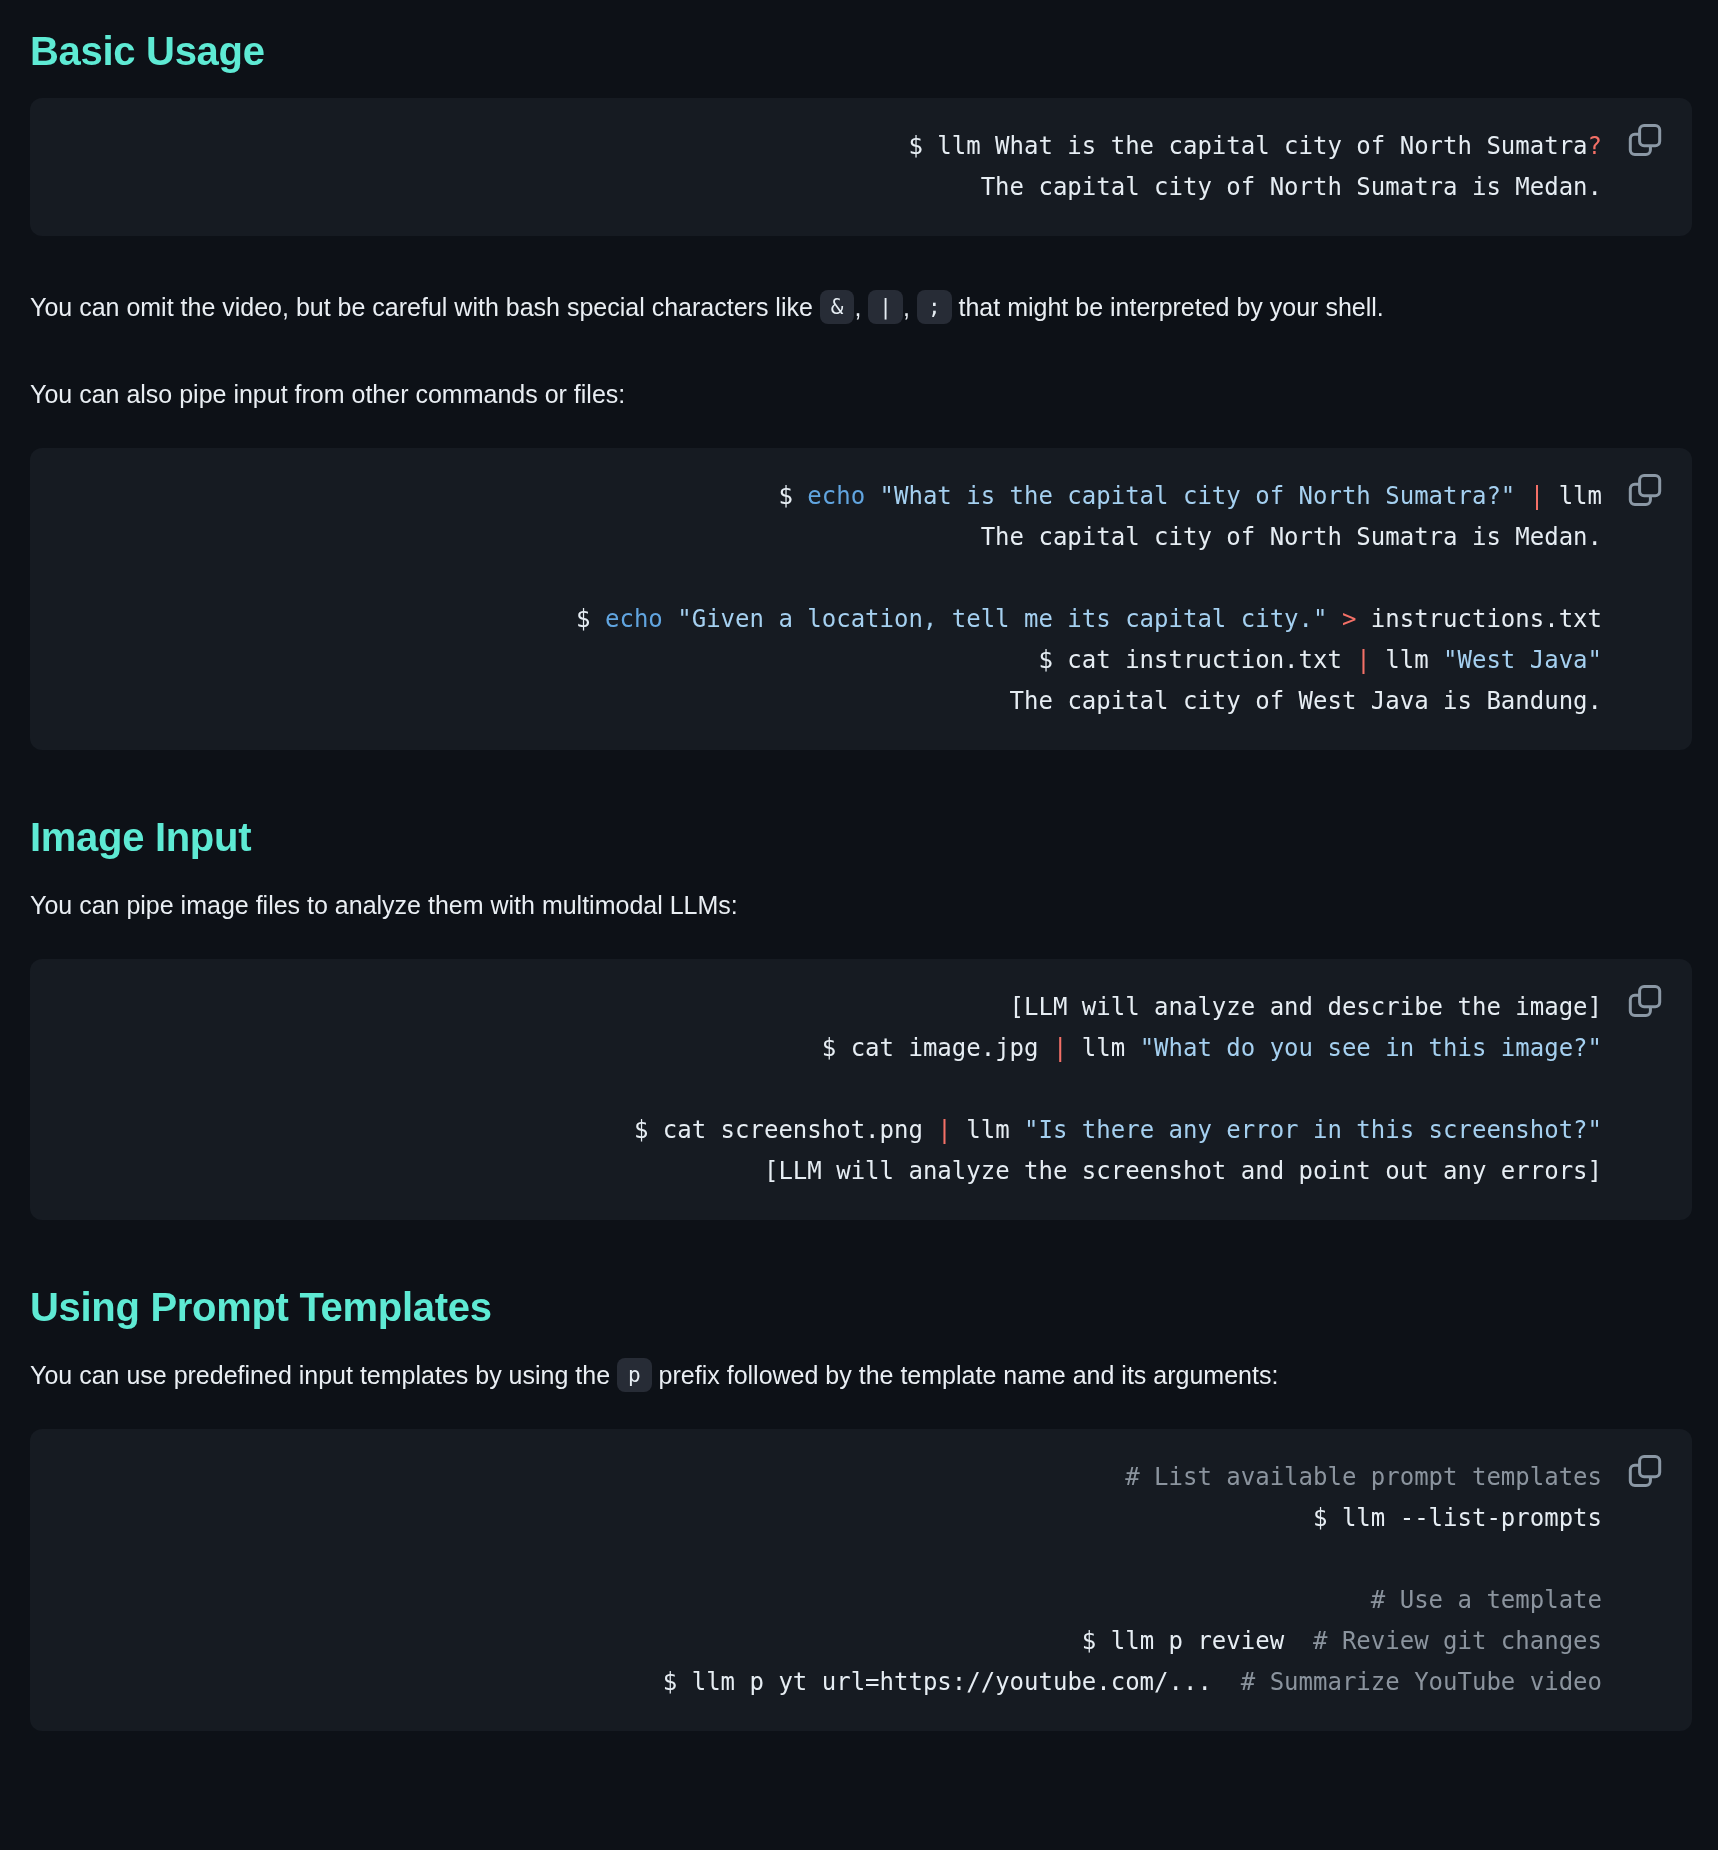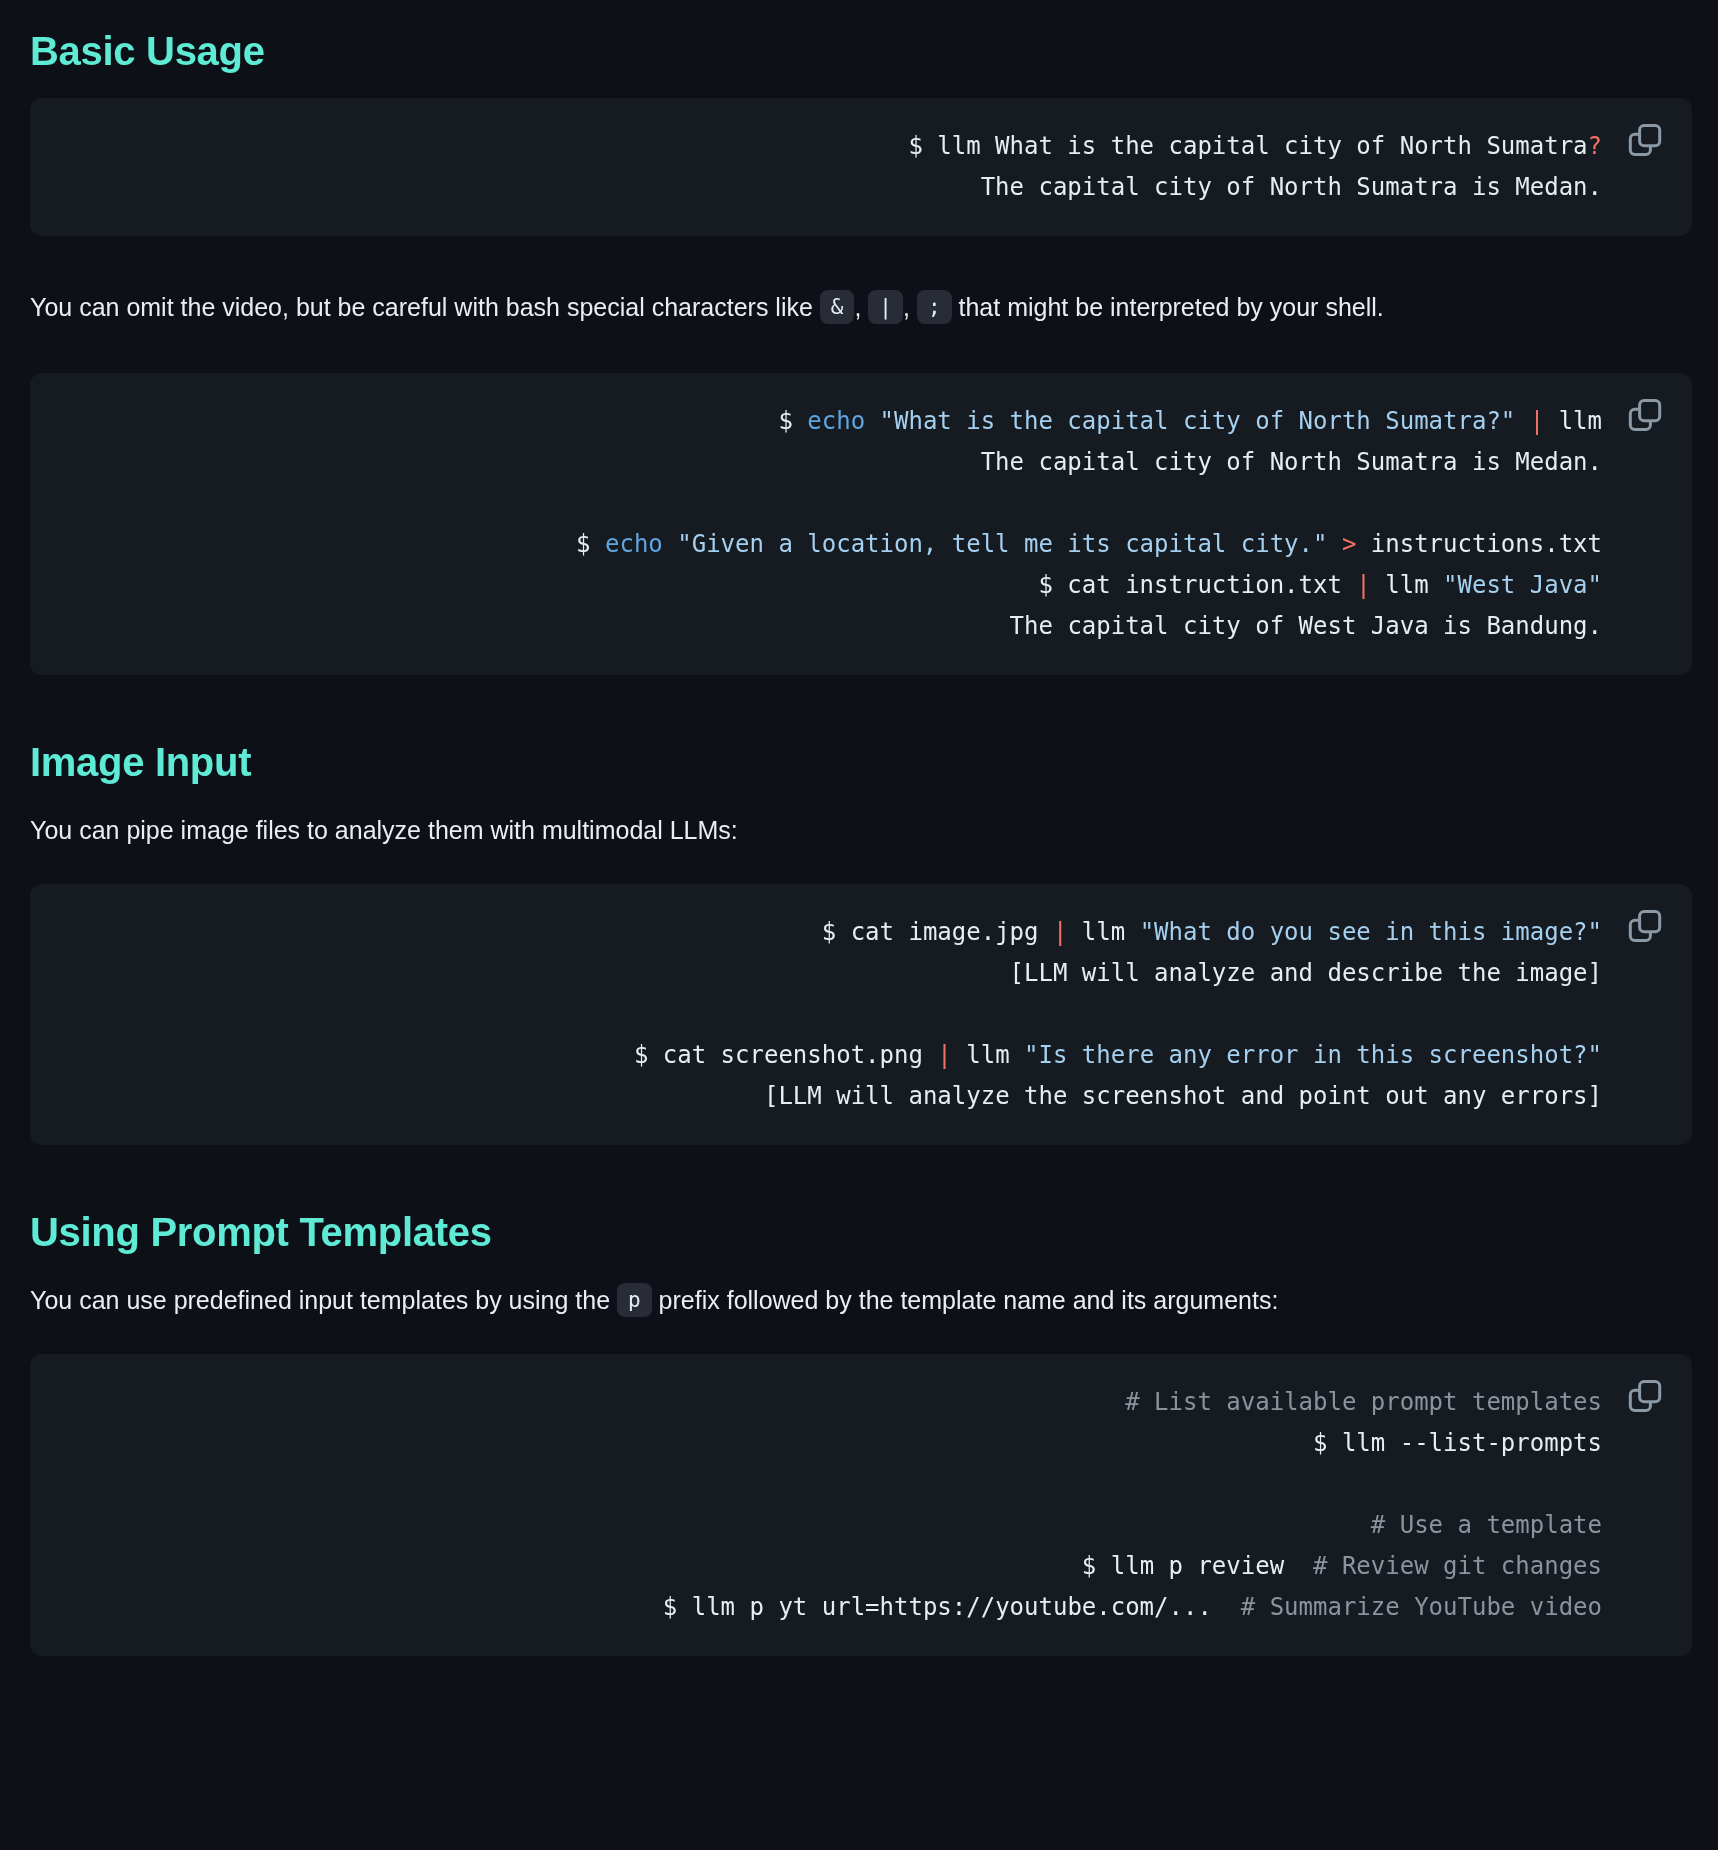--- a/index.html
+++ b/index.html
@@ -90,20 +90,21 @@
         <rect class="back" x="2.2" y="8.2" width="13.4" height="13.4" rx="3"></rect>
         <rect class="front" x="8.4" y="2.4" width="13.4" height="13.4" rx="3"></rect>
       </svg>
     </button>
   <div class="code-line"><span class="tok-p">$ llm What is the capital city of North Sumatra</span><span class="tok-o">?</span></div>
       <div class="code-line"><span class="tok-p">The capital city of North Sumatra is Medan.</span></div>
     </div>
 
   <p><span>You can omit the video, but be careful with bash special characters like </span><code class="chip">&amp;</code><span>, </span><code class="chip">|</code><span>, </span><code class="chip">;</code><span> that might be interpreted by your shell.</span></p>
 
+  <p class="lead">You can also pipe input from other commands or files:</p>
 
   <div class="codeblock">
     <button class="copy-btn">
       <svg width="36" height="36" viewBox="0 0 24 24">
         <rect class="back" x="2.2" y="8.2" width="13.4" height="13.4" rx="3"></rect>
         <rect class="front" x="8.4" y="2.4" width="13.4" height="13.4" rx="3"></rect>
       </svg>
     </button>
   <div class="code-line"><span class="tok-p">$ </span><span class="tok-c">echo</span><span class="tok-p"> </span><span class="tok-s">"What is the capital city of North Sumatra?"</span><span class="tok-p"> </span><span class="tok-o">|</span><span class="tok-p"> llm</span></div>
       <div class="code-line"><span class="tok-p">The capital city of North Sumatra is Medan.</span></div>
@@ -119,22 +120,22 @@
 
   <p class="lead">You can pipe image files to analyze them with multimodal LLMs:</p>
 
   <div class="codeblock">
     <button class="copy-btn">
       <svg width="36" height="36" viewBox="0 0 24 24">
         <rect class="back" x="2.2" y="8.2" width="13.4" height="13.4" rx="3"></rect>
         <rect class="front" x="8.4" y="2.4" width="13.4" height="13.4" rx="3"></rect>
       </svg>
     </button>
-  <div class="code-line"><span class="tok-p">$ cat image.jpg </span><span class="tok-o">|</span><span class="tok-p"> llm </span><span class="tok-s">"What do you see in this image?"</span></div>
-      <div class="code-line"><span class="tok-p">[LLM will analyze and describe the image]</span></div>
+  <div class="code-line"><span class="tok-p">[LLM will analyze and describe the image]</span></div>
+      <div class="code-line"><span class="tok-p">$ cat image.jpg </span><span class="tok-o">|</span><span class="tok-p"> llm </span><span class="tok-s">"What do you see in this image?"</span></div>
       <div class="code-line"></div>
       <div class="code-line"><span class="tok-p">$ cat screenshot.png </span><span class="tok-o">|</span><span class="tok-p"> llm </span><span class="tok-s">"Is there any error in this screenshot?"</span></div>
       <div class="code-line"><span class="tok-p">[LLM will analyze the screenshot and point out any errors]</span></div>
     </div>
 </section>
 
 <section>
   <h2>Using Prompt Templates</h2>
 
   <p class="lead"><span>You can use predefined input templates by using the </span><code class="chip">p</code><span> prefix followed by the template name and its arguments:</span></p>

